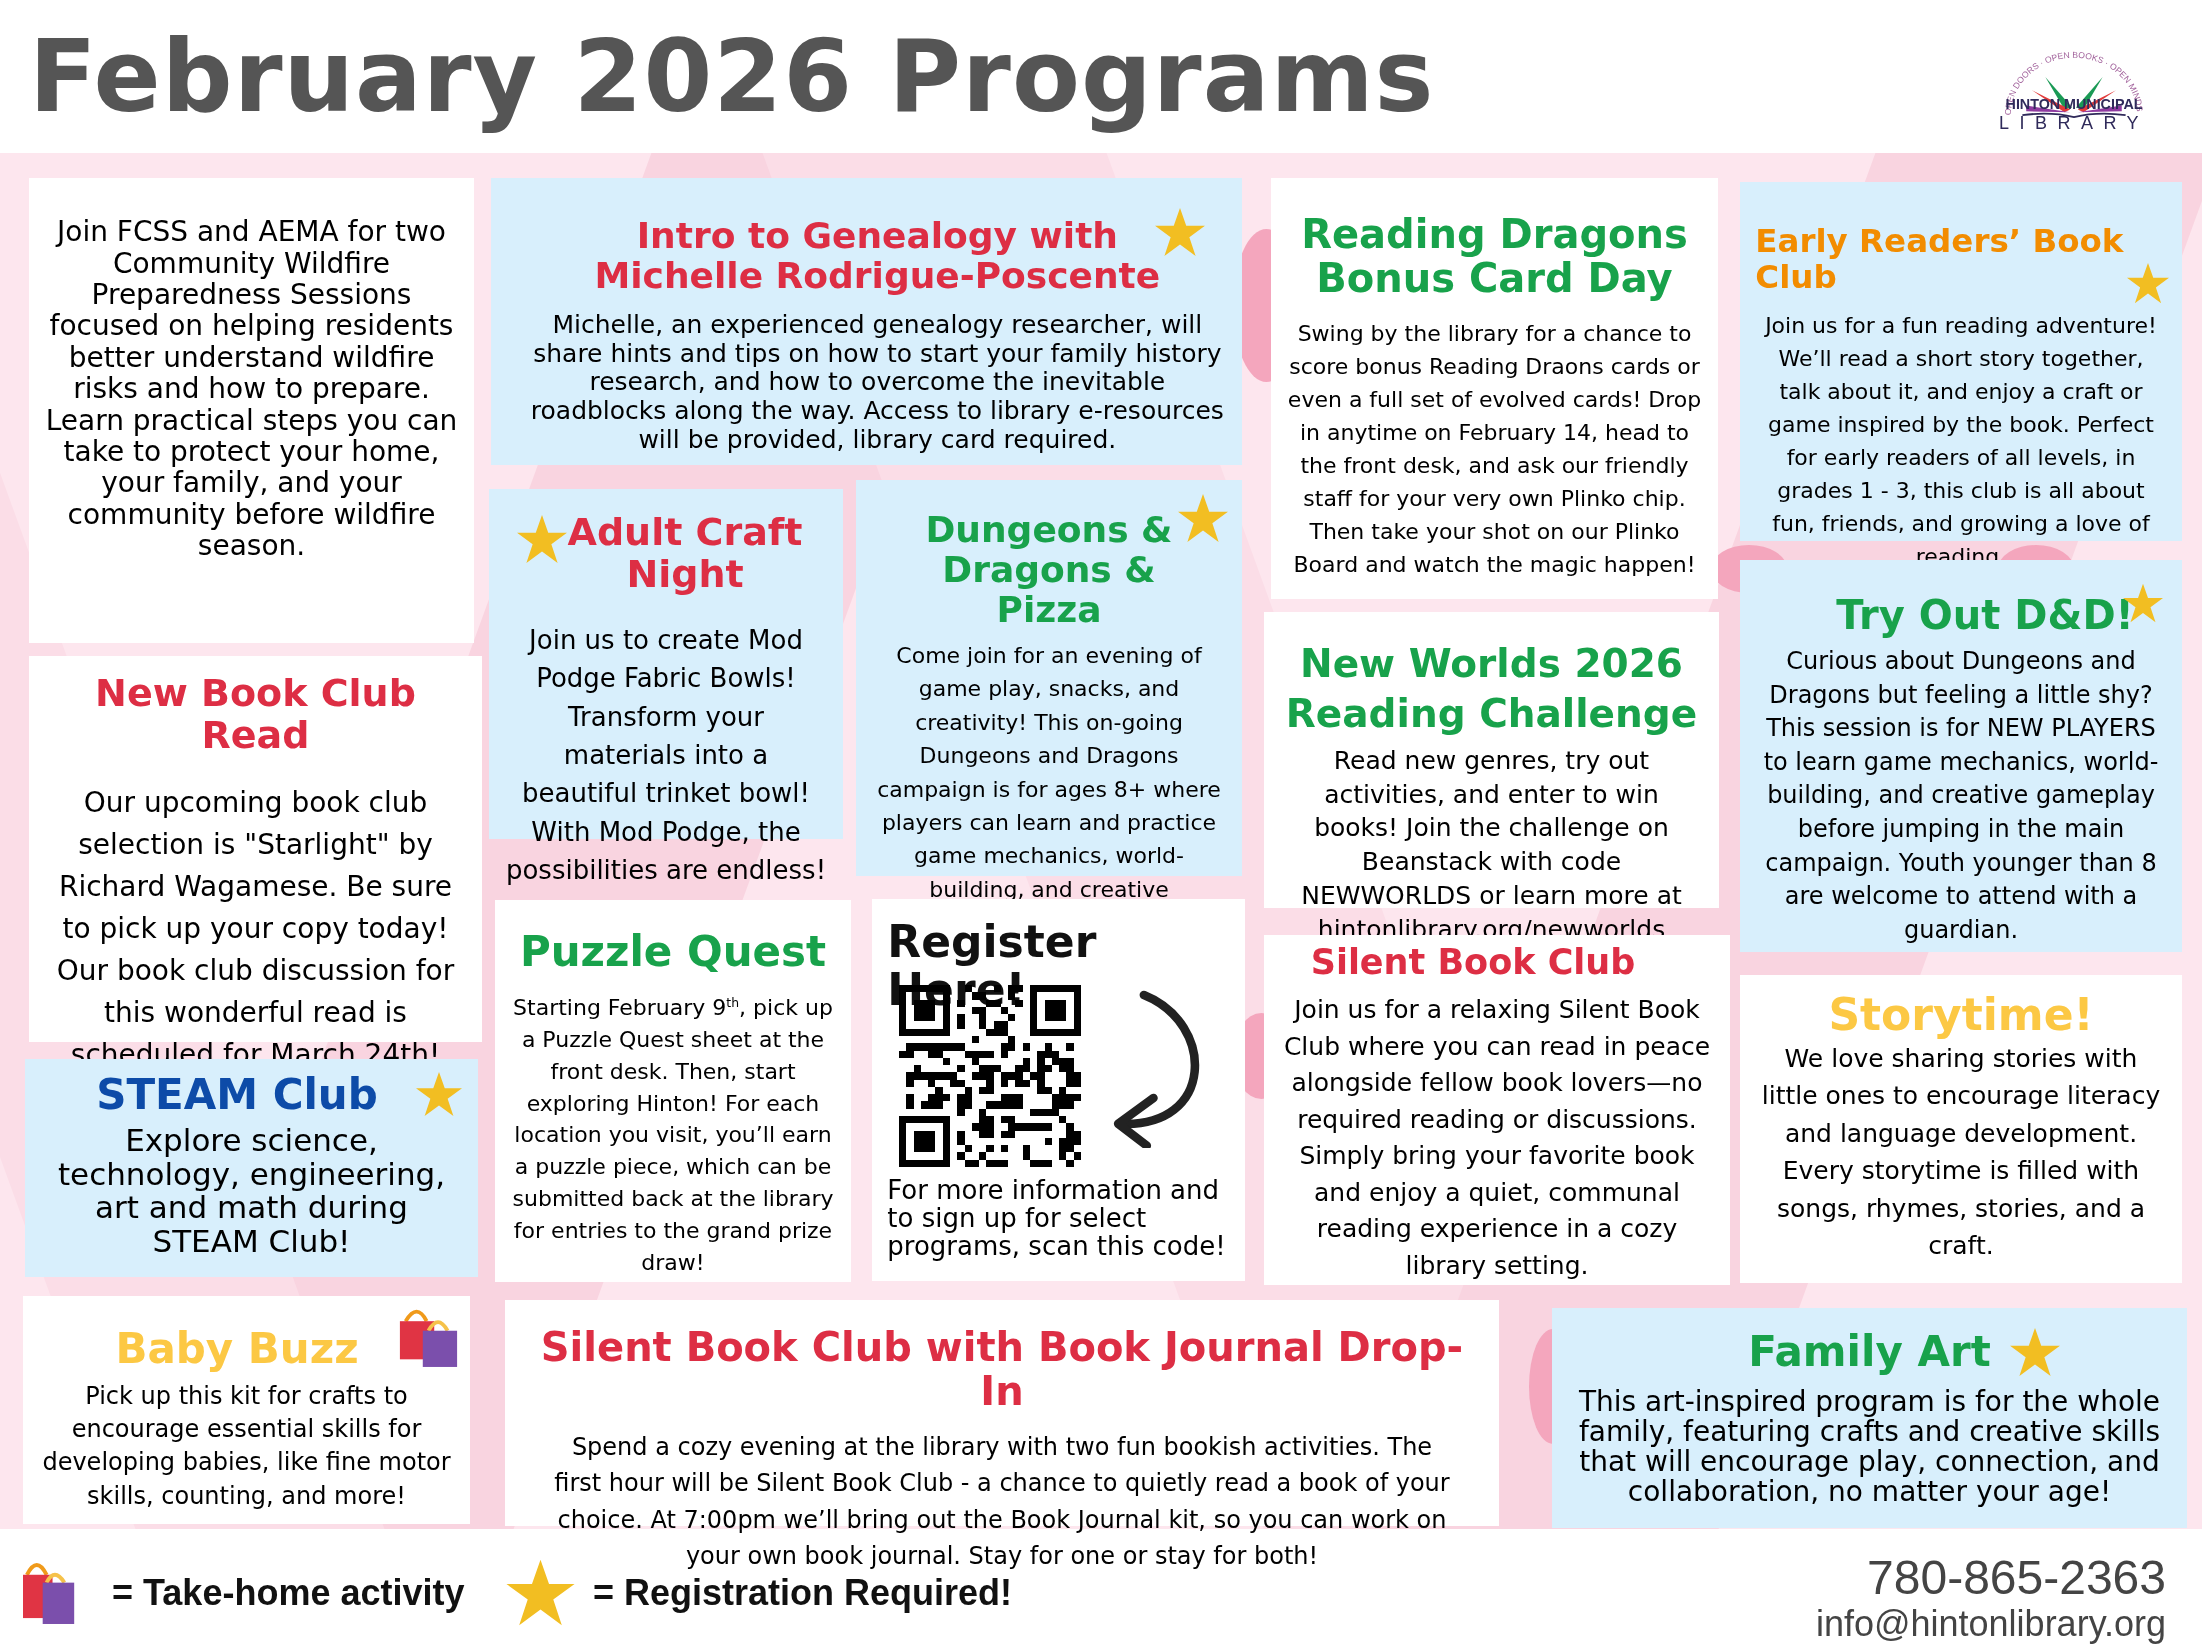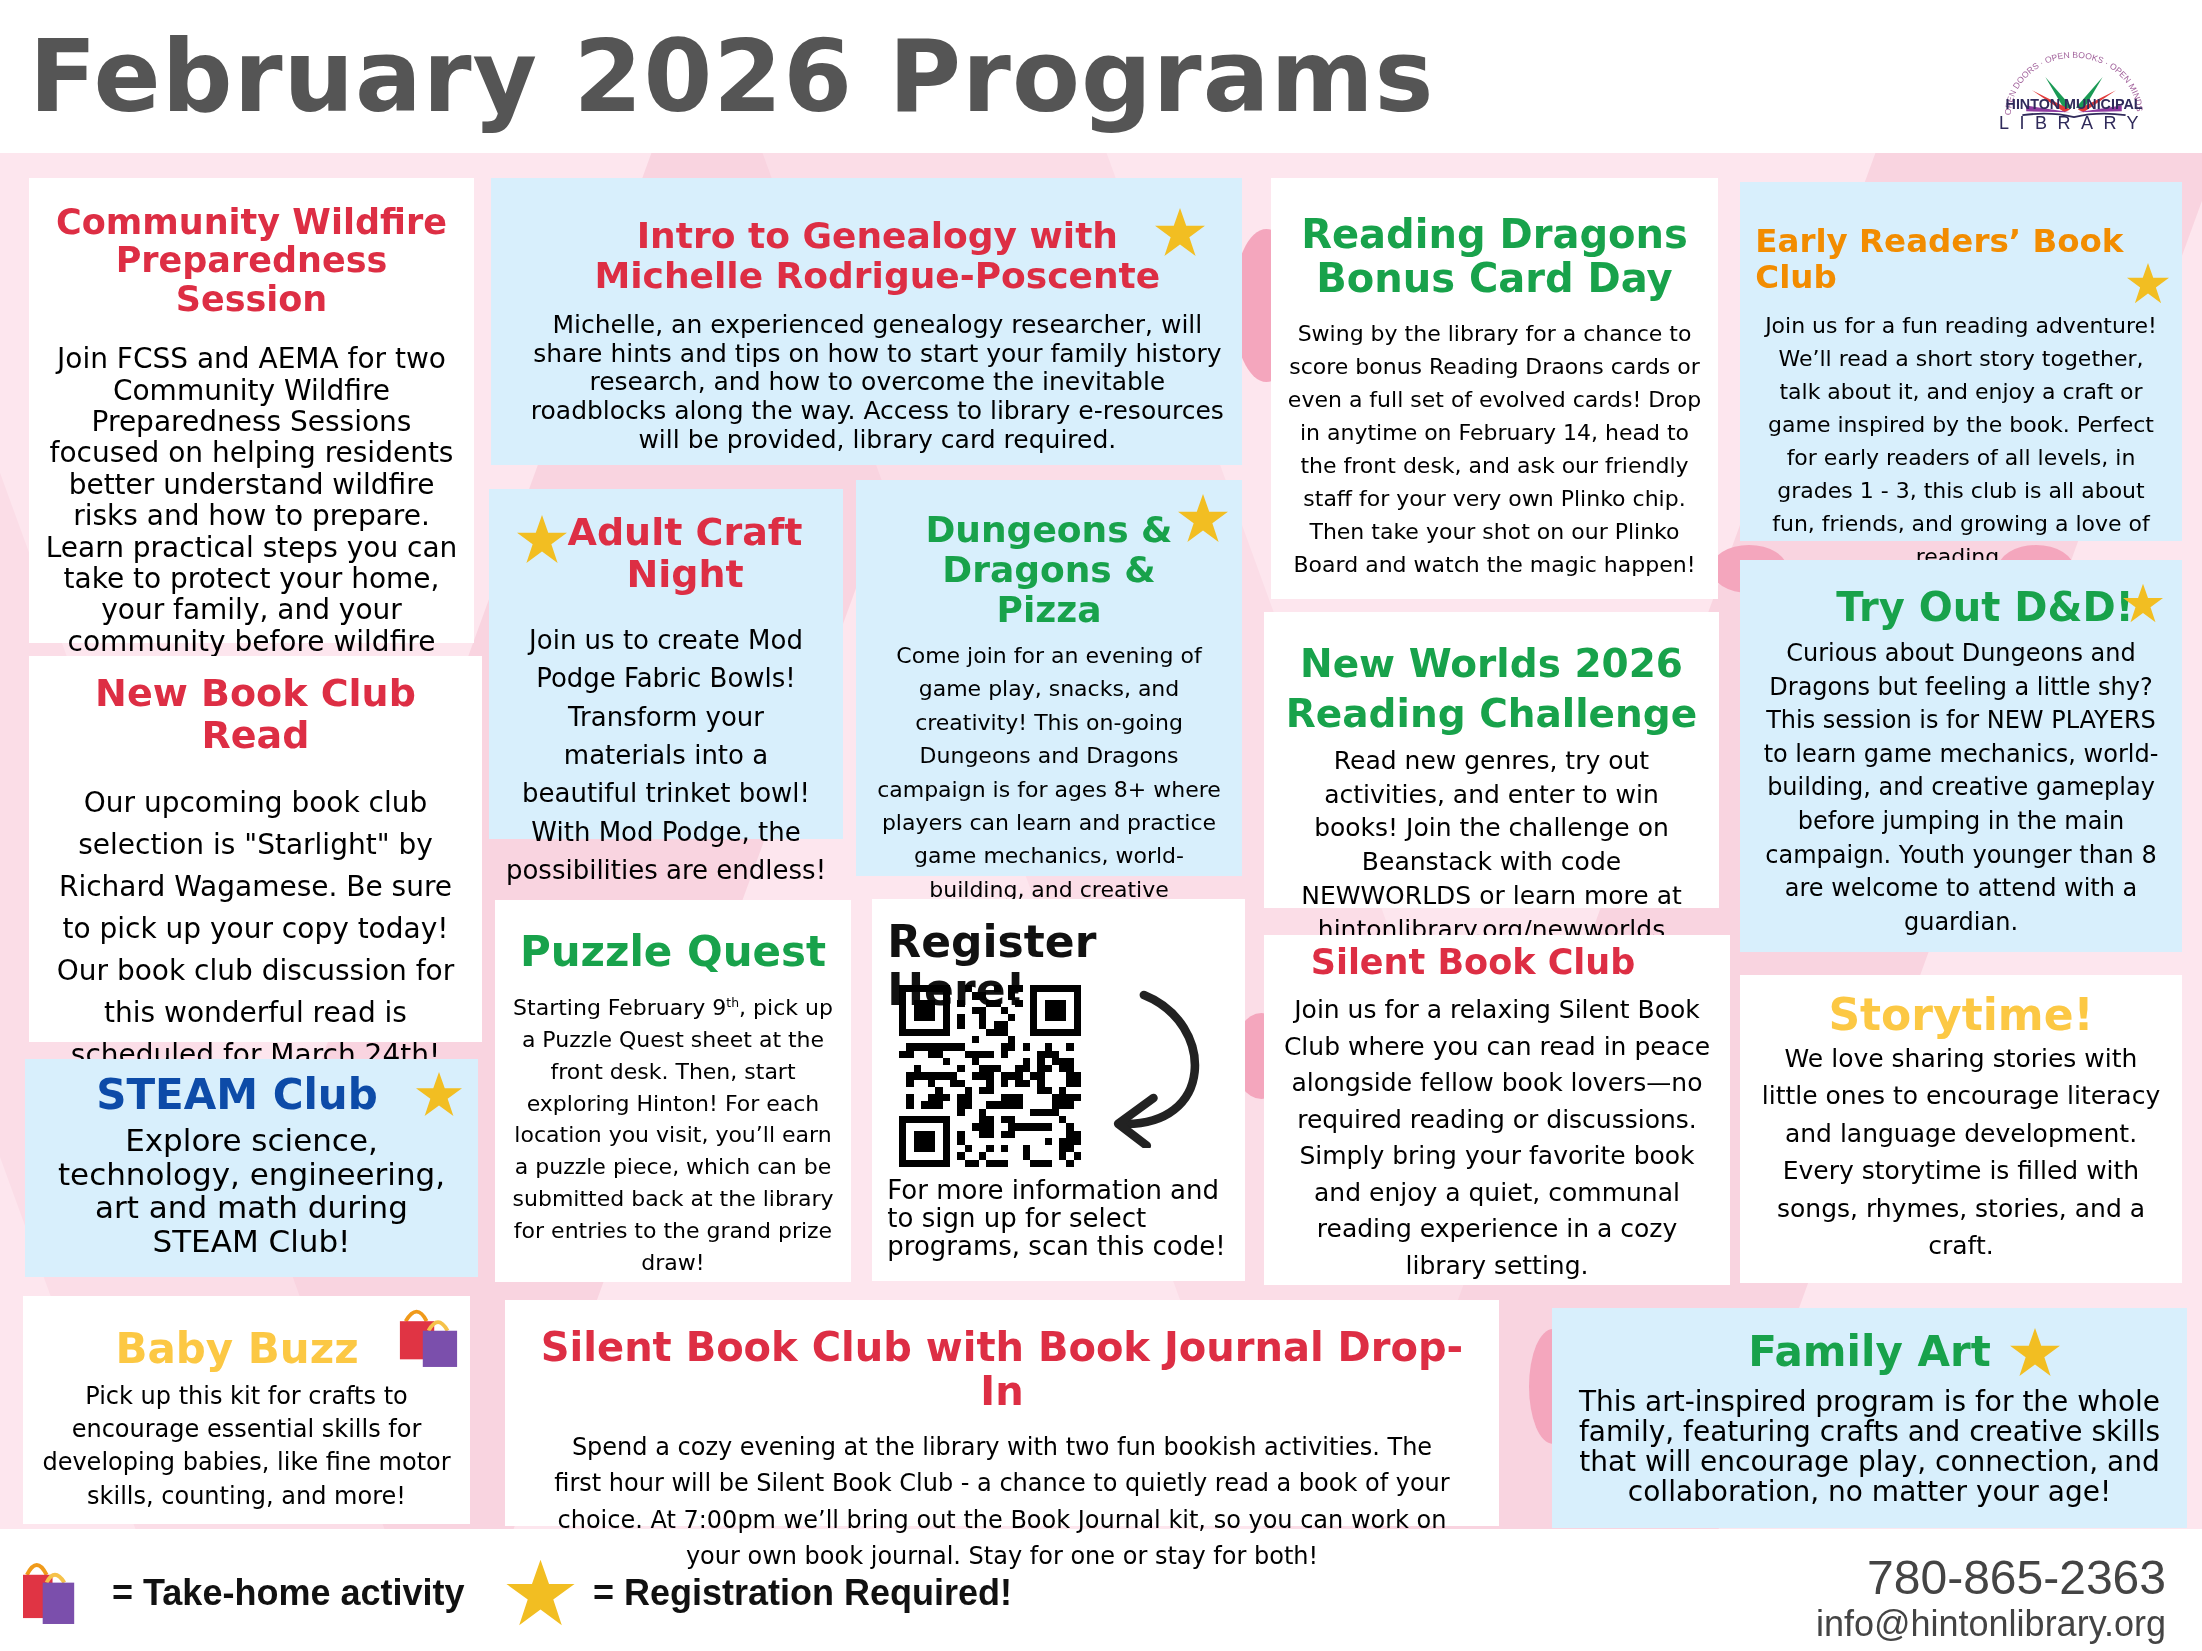--- a/index.html
+++ b/index.html
@@ -78,21 +78,20 @@
     <polygon points="134,44 94,64 100,67" fill="#e23a3a"></polygon>
     <polygon points="40,60 86,67 40,66" fill="#8e3aa0"></polygon>
     <polygon points="140,60 94,67 140,66" fill="#8e3aa0"></polygon>
     <path d="M36 70 Q65 66 90 72 Q115 66 144 70" fill="none" stroke="#2f2a5a" stroke-width="2"></path>
   </svg>
   <div class="l1">HINTON MUNICIPAL</div>
   <div class="l2">LIBRARY</div>
 </div>
 
 <div class="card" style="left:29px;top:178px;width:445px;height:465px;">
-  <h2 class="red" style="font-size:35px;margin-top:11.5px;">Community Wildfire Preparedness Session</h2>
   <p style="font-size:28px;margin-top:25px;line-height:1.12;">Join FCSS and AEMA for two Community Wildfire Preparedness Sessions focused on helping residents better understand wildfire risks and how to prepare. Learn practical steps you can take to protect your home, your family, and your community before wildfire season.</p>
 </div>
 
 <div class="card blue" style="left:491px;top:178px;width:751px;height:287px;padding-left:37px;">
   <h2 class="red" style="font-size:36px;margin:25px 57px 0;">Intro to Genealogy with Michelle Rodrigue-Poscente</h2>
   <p style="font-size:25px;margin-top:15.3px;line-height:1.15;">Michelle, an experienced genealogy researcher, will share hints and tips on how to start your family history research, and how to overcome the inevitable roadblocks along the way. Access to library e-resources will be provided, library card required.</p>
   <div class="star" style="left:663px;top:29px;">
     <svg viewBox="0 0 50 48">
         <polygon points="25,1 31,18 49,18 34,29 40,47 25,36 10,47 16,29 1,18 19,18" fill="#f2be22"></polygon>
       </svg>
@@ -138,21 +137,21 @@
       </svg>
   </div>
 </div>
 
 <div class="card" style="left:1264px;top:612px;width:455px;height:296px;">
   <h2 class="green" style="font-size:39px;margin-top:13.4px;line-height:1.3;">New Worlds 2026 Reading Challenge</h2>
   <p style="font-size:25px;margin-top:3.8px;line-height:1.35;">Read new genres, try out activities, and enter to win books! Join the challenge on Beanstack with code NEWWORLDS or learn more at hintonlibrary.org/newworlds</p>
 </div>
 
 <div class="card blue" style="left:1740px;top:560px;width:442px;height:392px;">
-  <h2 class="green" style="font-size:40px;margin:12px 0 0 48px;">Try Out D&amp;D!</h2>
+  <h2 class="green" style="font-size:40px;margin:20px 0 0 48px;">Try Out D&amp;D!</h2>
   <p style="font-size:24px;margin-top:7.6px;line-height:1.4;">Curious about Dungeons and Dragons but feeling a little shy? This session is for NEW PLAYERS to learn game mechanics, world-building, and creative gameplay before jumping in the main campaign. Youth younger than 8 are welcome to attend with a guardian.</p>
   <div class="star" style="left:382px;top:23px;width:42px;height:40px;">
     <svg viewBox="0 0 50 48">
         <polygon points="25,1 31,18 49,18 34,29 40,47 25,36 10,47 16,29 1,18 19,18" fill="#f2be22"></polygon>
       </svg>
   </div>
 </div>
 
 <div class="card blue" style="left:25px;top:1059px;width:453px;height:218px;">
   <h2 class="navy" style="font-size:42px;margin-top:0;padding-right:29px;">STEAM Club</h2>

